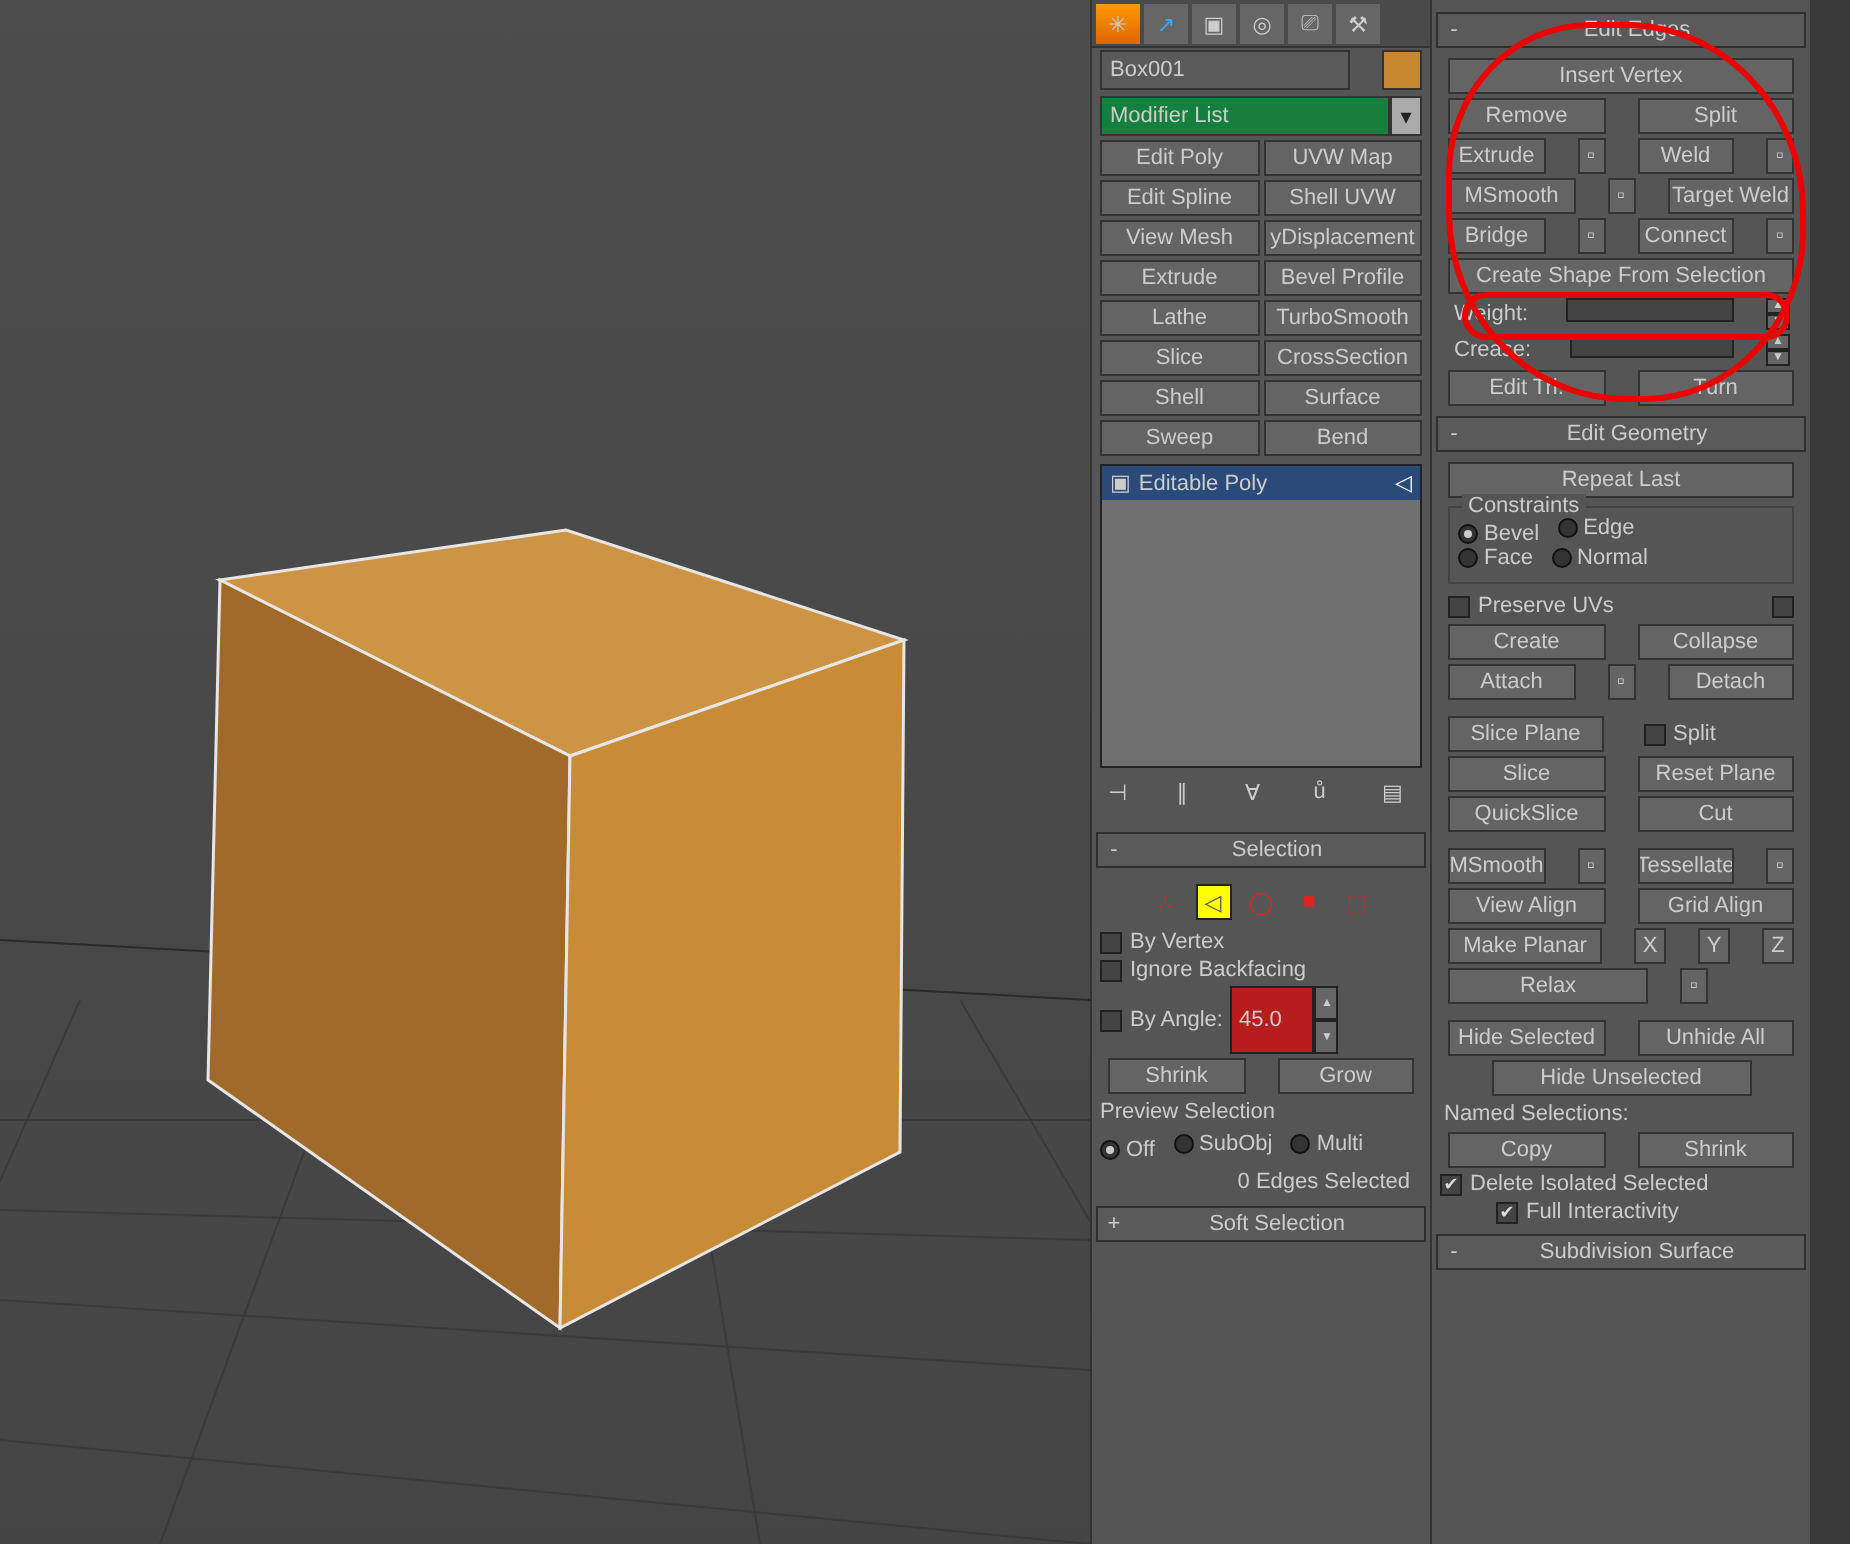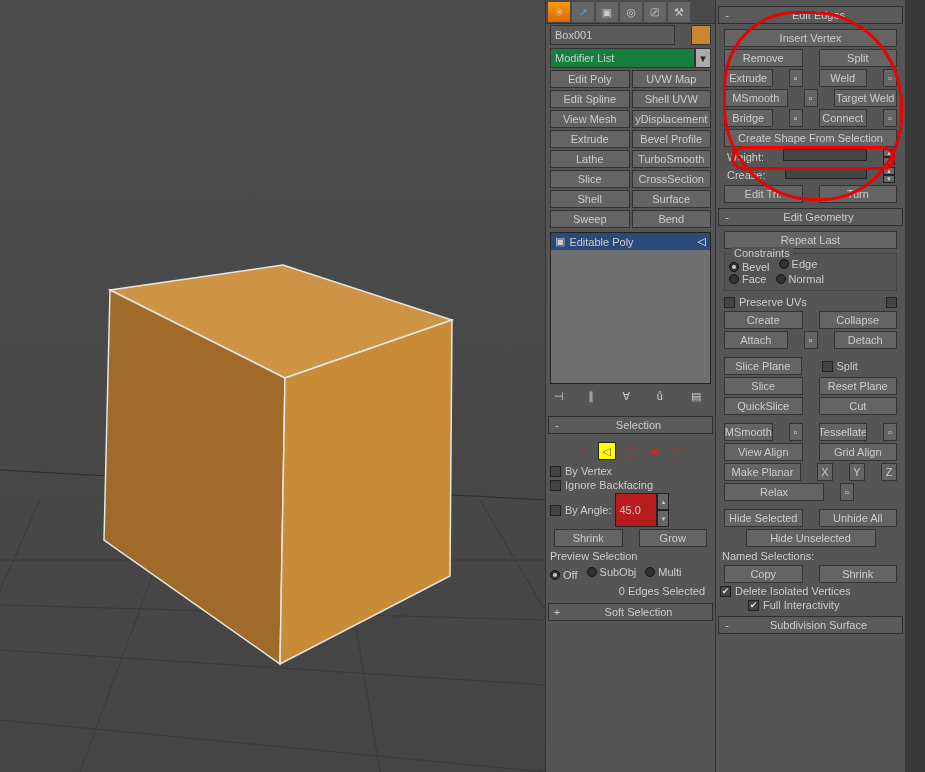--- a/index.html
+++ b/index.html
@@ -344,21 +344,21 @@
     <div class="row" style="justify-content:center">
         <div class="btn" style="flex:0 0 130px">Hide Unselected</div>
       </div>
     <div style="padding:2px 2px">Named Selections:</div>
     <div class="row">
         <div class="btn">Copy</div>
         <div class="btn">Shrink</div>
       </div>
     <div class="chk">
         <span class="box on"></span>
-        <span>Delete Isolated Vertices</span>
+        <span>Delete Isolated Selected</span>
       </div>
     <div class="chk" style="padding-left:28px">
         <span class="box on"></span>
         <span>Full Interactivity</span>
       </div>
   </div>
 
   <div class="rollout-head">
     <span class="pm">-</span>
       <span class="title">Subdivision Surface</span>

